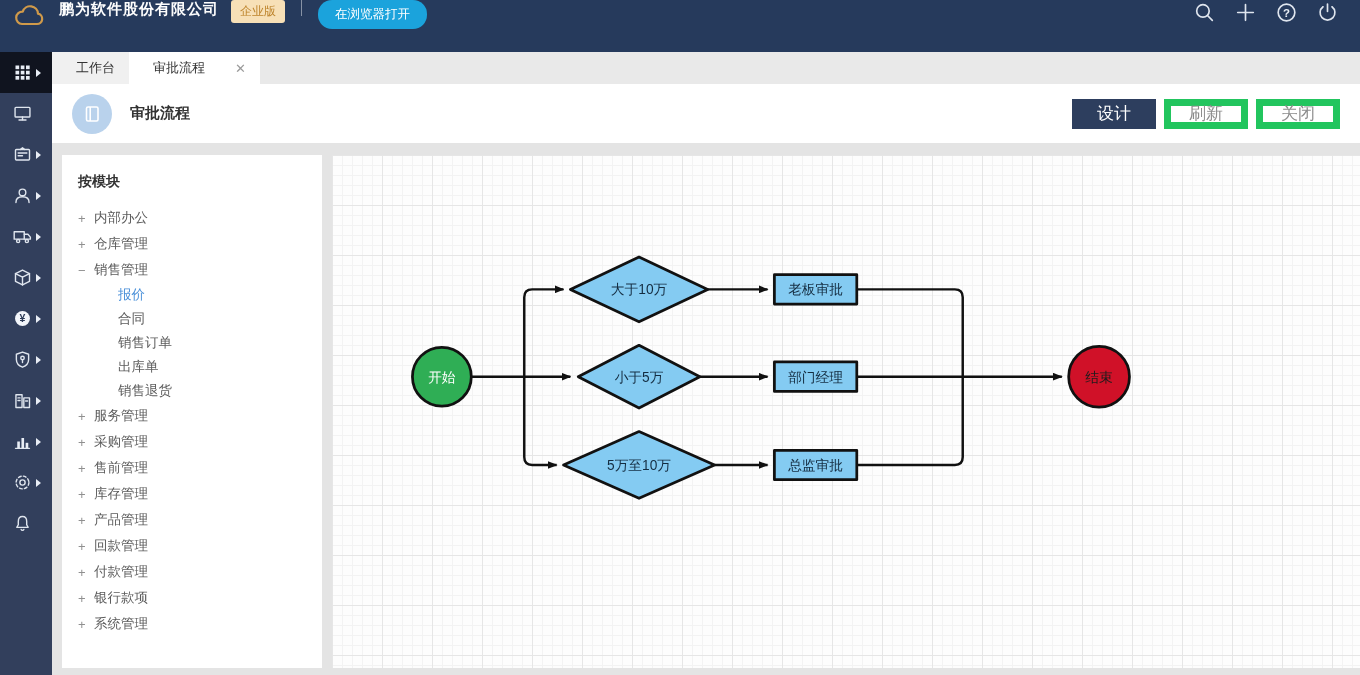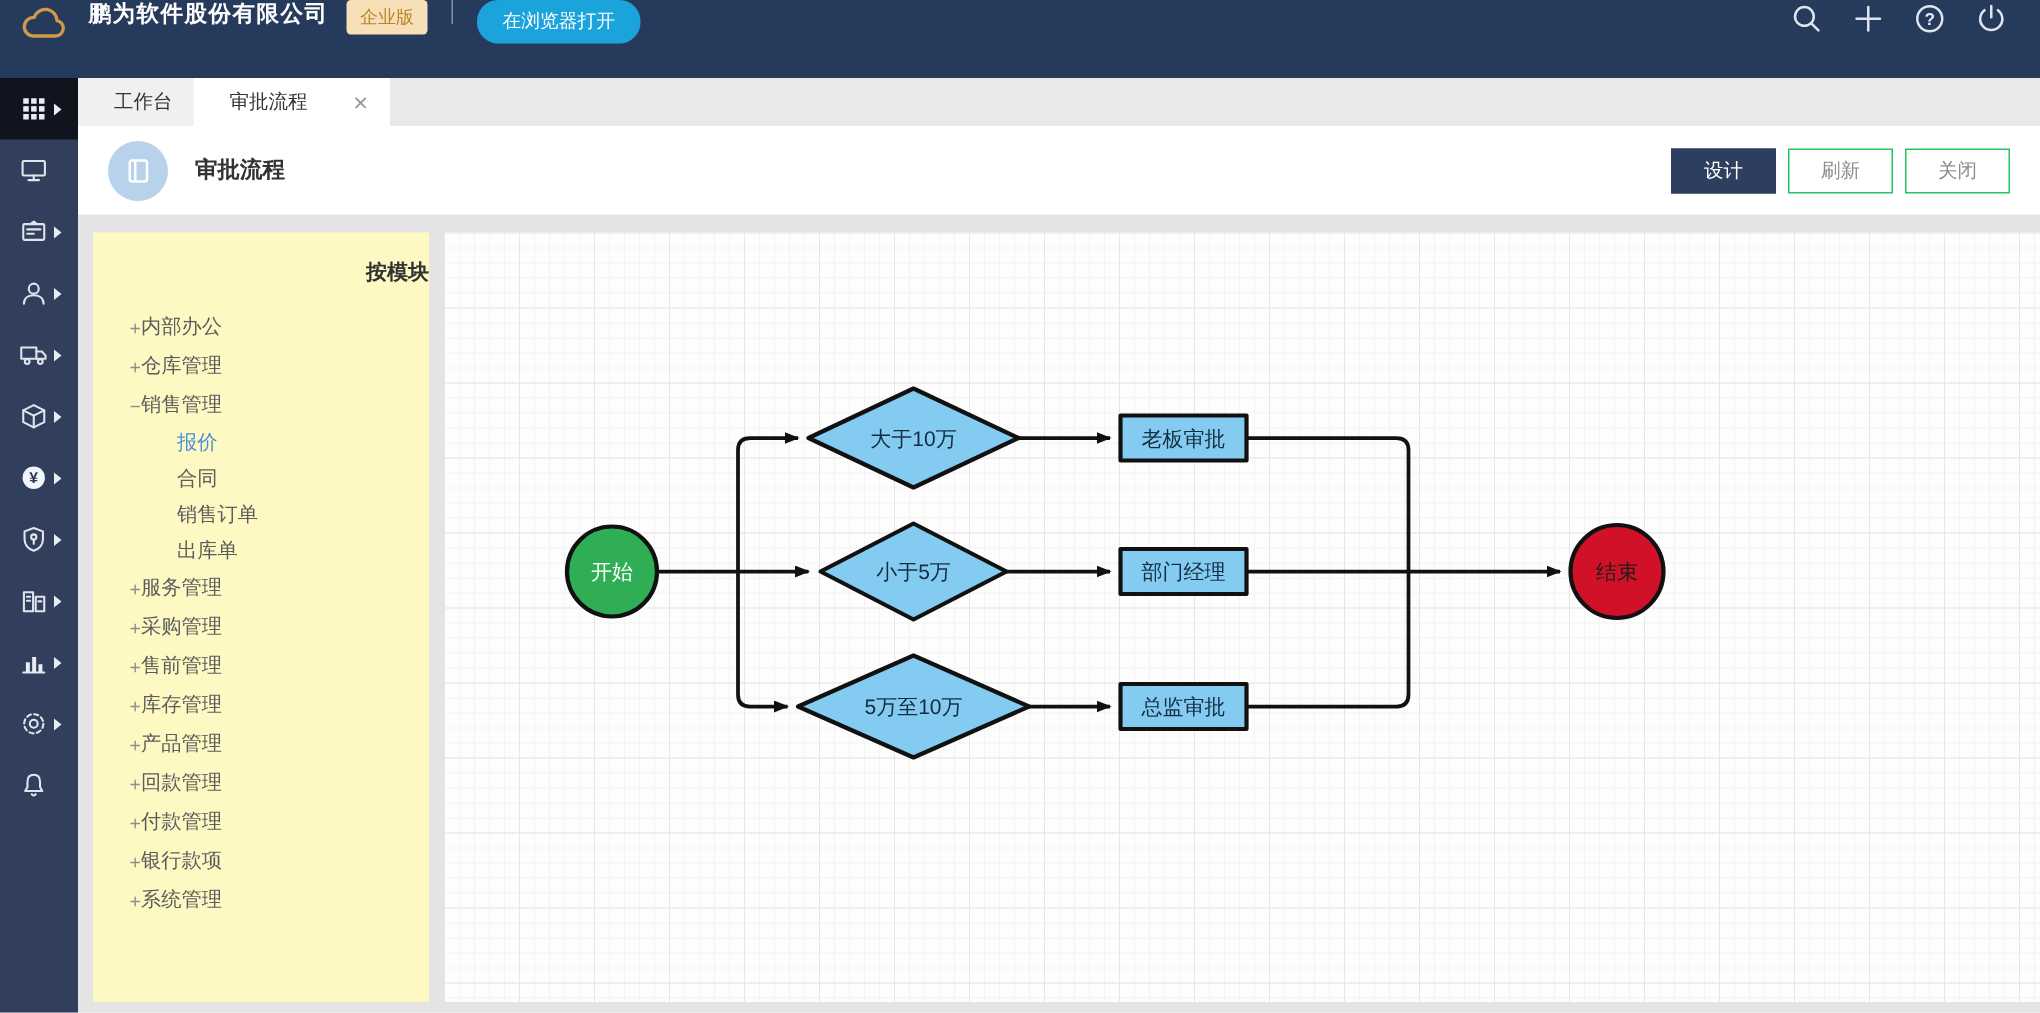--- a/index.html
+++ b/index.html
@@ -32,27 +32,27 @@
     font-size:13px;color:#333;cursor:pointer;background:#f0f0f0;}
   .tab.active{background:#fff;}
   .tab-close{margin-left:30px;color:#9a9a9a;font-size:13px;line-height:1;cursor:pointer;}
   .pagehead{height:59px;background:#fff;display:flex;align-items:center;padding:0 20px;}
   .avatar{width:40px;height:40px;border-radius:50%;background:#b9d2ec;flex:none;
     display:flex;align-items:center;justify-content:center;}
   .avatar svg{width:24px;height:24px;}
   .page-title{margin-left:18px;font-size:15px;font-weight:bold;color:#333;}
   .head-btns{margin-left:auto;display:flex;gap:8px;}
   .btn{height:30px;min-width:70px;box-sizing:border-box;display:flex;align-items:center;
-    justify-content:center;font-size:13px;background:#fff;border:1px solid #22c55e;
+    justify-content:center;font-size:17px;background:#fff;border:7px solid #22c55e;
     color:#8c8c8c;cursor:pointer;padding:0 18px;}
   .btn.primary{background:#2d3e5e;border-color:#2d3e5e;color:#fff;}
   .content{position:absolute;top:103px;left:10px;right:0;bottom:7px;display:flex;}
   
-  .tree{width:224px;flex:none;background:#fef9c3;box-sizing:border-box;
-    padding:18px 0 0 16px;overflow:hidden;text-align:right;}
+  .tree{width:260px;flex:none;background:#ffffff;box-sizing:border-box;
+    padding:18px 0 0 16px;overflow:hidden;}
   .tree-header{font-size:14px;font-weight:bold;color:#333;margin-bottom:14px;}
   .tree-row{height:26px;display:flex;align-items:center;font-size:13.5px;color:#5c5c5c;cursor:pointer;}
   .tree-sym{width:16px;color:#8f8f8f;font-size:13px;flex:none;}
   .tree-child{height:24px;padding-left:40px;display:flex;align-items:center;
     font-size:13.5px;color:#5c5c5c;cursor:pointer;}
   .tree-child.selected{color:#4a90d9;}
   
   .canvas{flex:1;margin-left:10px;position:relative;background-color:#fdfdfd;
     background-image:
       linear-gradient(#e6e6e6 1px,transparent 1px),
@@ -264,20 +264,21 @@
             <span>仓库管理</span>
           </div>
           <div class="tree-row">
             <span class="tree-sym">−</span>
             <span>销售管理</span>
           </div>
           <div class="tree-child selected">报价</div>
           <div class="tree-child">合同</div>
           <div class="tree-child">销售订单</div>
           <div class="tree-child">出库单</div>
+          <div class="tree-child">销售退货</div>
           <div class="tree-row">
             <span class="tree-sym">+</span>
             <span>服务管理</span>
           </div>
           <div class="tree-row">
             <span class="tree-sym">+</span>
             <span>采购管理</span>
           </div>
           <div class="tree-row">
             <span class="tree-sym">+</span>

